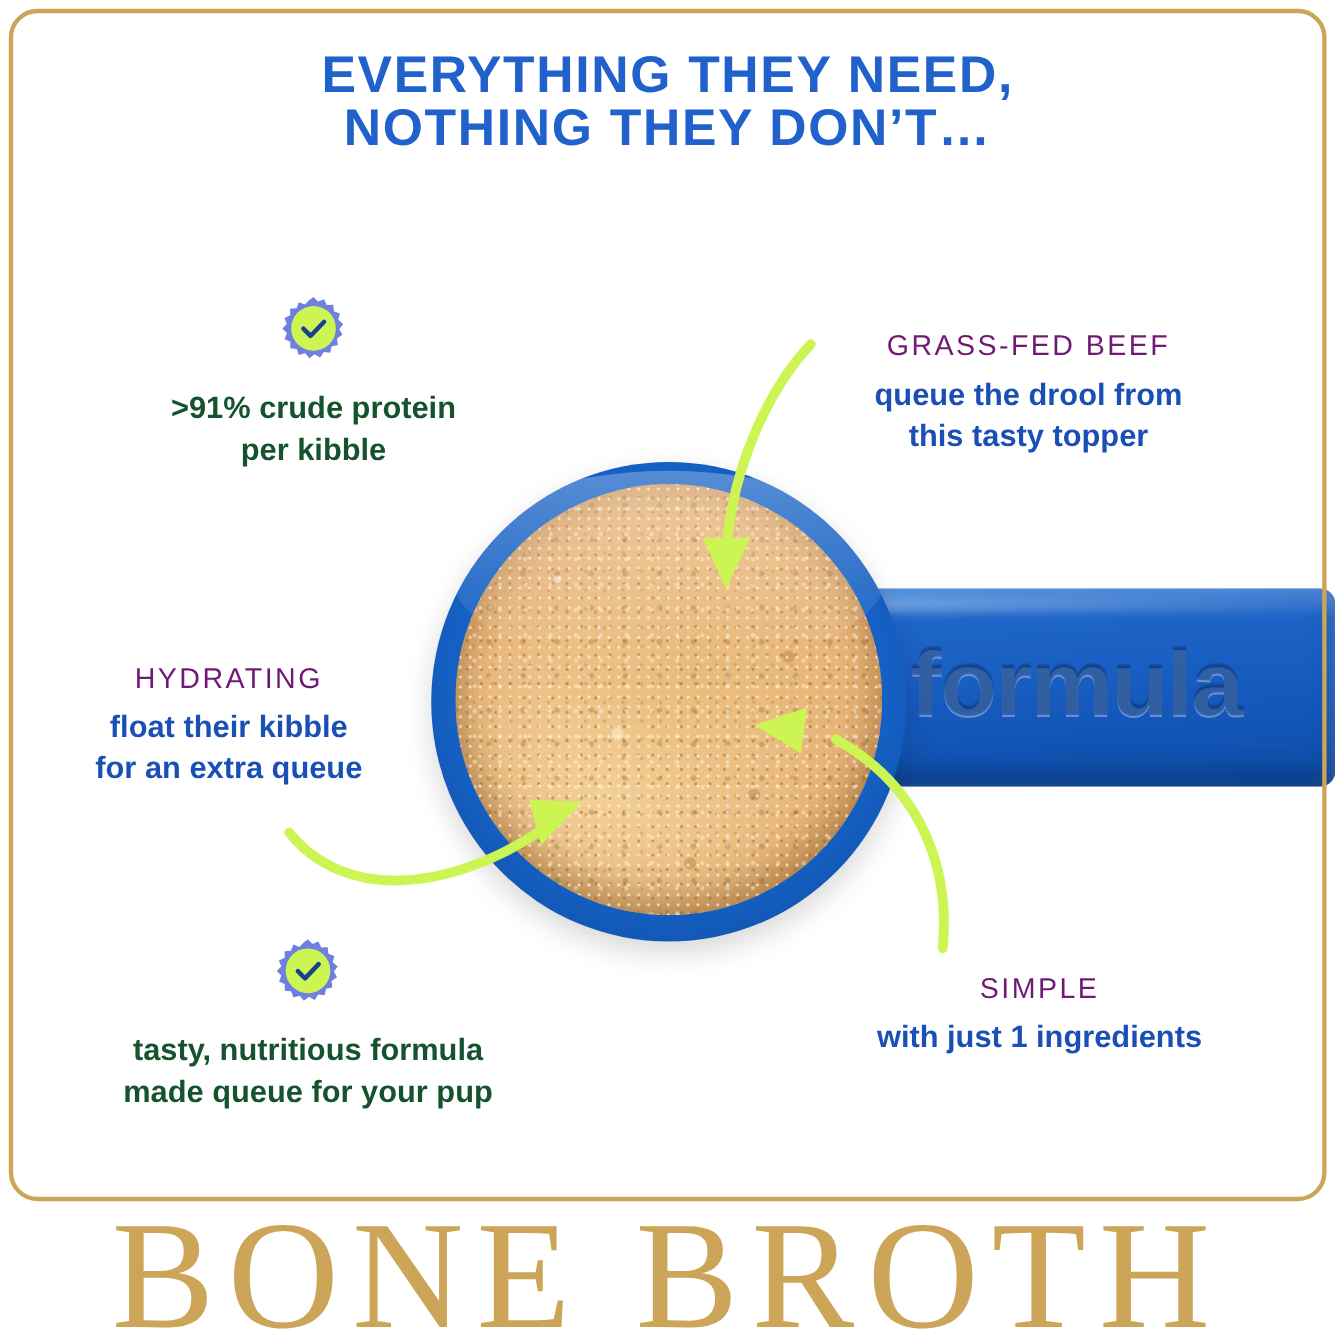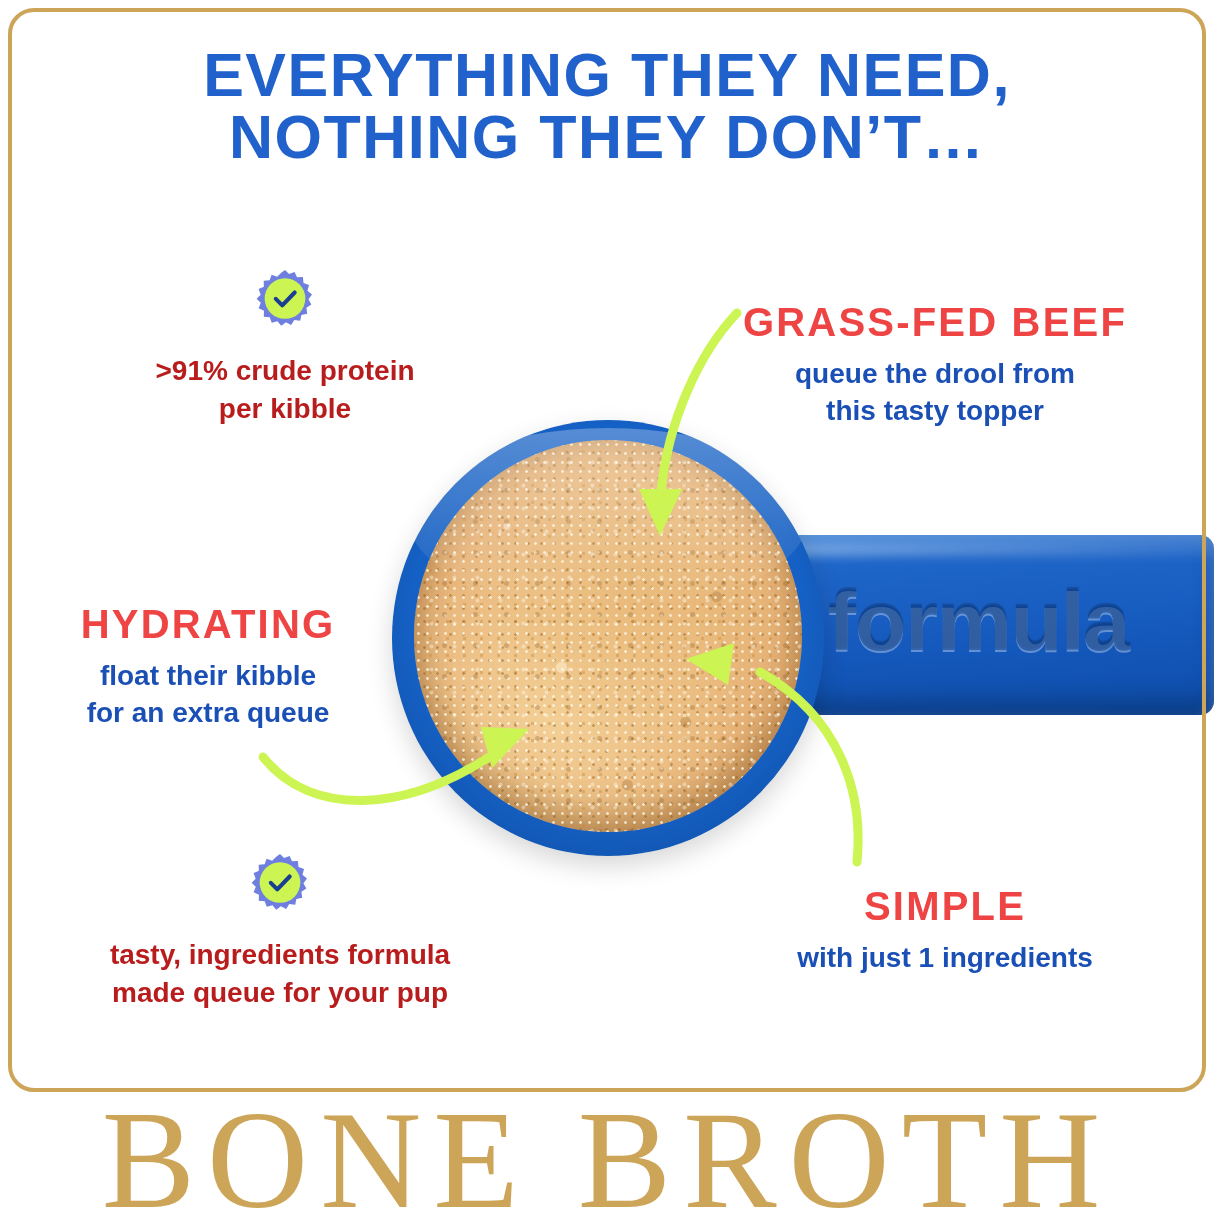--- a/index.html
+++ b/index.html
@@ -27,21 +27,21 @@
     z-index:2;
   }
 
   
   #headline{
     position:absolute;
     left:0; top:44px; width:1214px;
     text-align:center;
     color:#2161cc;
     font-weight:700;
-    font-size:61px;
+    font-size:47px;
     line-height:1.02;
     letter-spacing:1.5px;
     z-index:6;
   }
   #headline .hl-line{ display:block; white-space:nowrap; }
 
   
   #scoop-wrap{
     position:absolute;
     left:0; top:400px;
@@ -137,23 +137,23 @@
   
   #arrows{
     position:absolute; inset:0;
     z-index:4;
     pointer-events:none;
   }
 
   
   .callout{ position:absolute; z-index:6; text-align:center; }
   .callout-head{
-    color:#ef4444;
-    font-weight:700;
-    font-size:40px;
+    color:#701a75;
+    font-weight:400;
+    font-size:26px;
     letter-spacing:2.2px;
     line-height:1.1;
     white-space:nowrap;
   }
   .callout-body{
     color:#1a4fb5;
     font-weight:700;
     font-size:28px;
     line-height:1.32;
     margin-top:12px;
@@ -169,21 +169,21 @@
   #bullet-formula{ left:85px; top:852px; width:390px; }
 
   .badge{
     width:62px; height:62px;
     margin:0 auto 22px auto;
     position:relative;
   }
   .badge svg{ display:block; width:62px; height:62px; }
 
   .bullet-text{
-    color:#b91c1c;
+    color:#14532d;
     font-weight:700;
     font-size:28px;
     line-height:1.34;
   }
 
   
   #wordmark{
     position:absolute;
     left:0; bottom:-16px; width:1214px;
     text-align:center;
@@ -273,21 +273,21 @@
                    L48.9 48.4 L47.7 54.4 L41.6 53.7 L38.3 58.9 L33 55.9 L28.1 59.6
                    L24.2 54.9 L18.3 56.5 L16.2 50.8 L10.1 50.2 L10.3 44.1 L4.8 41.6
                    L7 35.9 L2.7 31.7 L6.9 27.5 L4.7 21.8 L10.2 19.3 L10 13.2
                    L16.1 12.6 L18.2 6.9 L23.9 9.1 L28.1 4.8 Z" fill="#6e7fe0"></path>
           <circle cx="32" cy="31.5" r="21" fill="#ccf553"></circle>
           <path d="M22.5 31.8 L29.2 38.6 L42 25.3" fill="none" stroke="#1a3f8f" stroke-width="4.2" stroke-linecap="round" stroke-linejoin="round"></path>
         </g>
       </svg>
     </div>
     <div class="bullet-text">
-      <span>tasty, ingredients formula</span><br>
+      <span>tasty, nutritious formula</span><br>
       <span>made queue for your pup</span>
     </div>
   </div>
 
   <div class="callout" id="callout-beef">
     <div class="callout-head">GRASS-FED BEEF</div>
     <div class="callout-body">
       <span>queue the drool from</span><br>
       <span>this tasty topper</span>
     </div>

